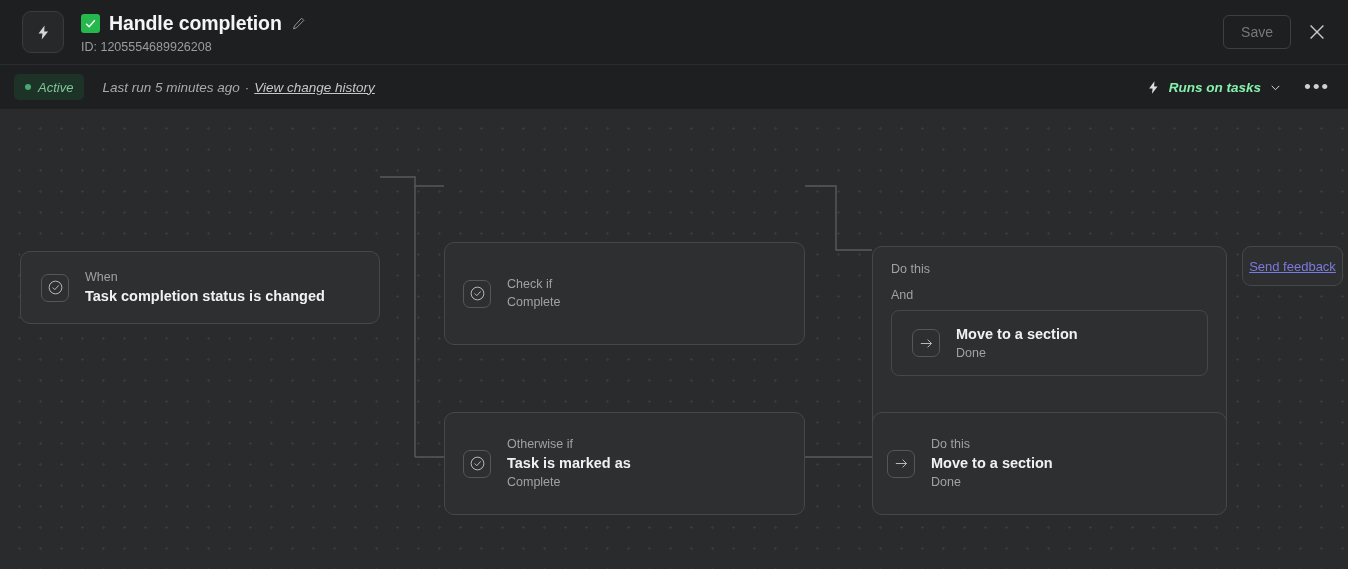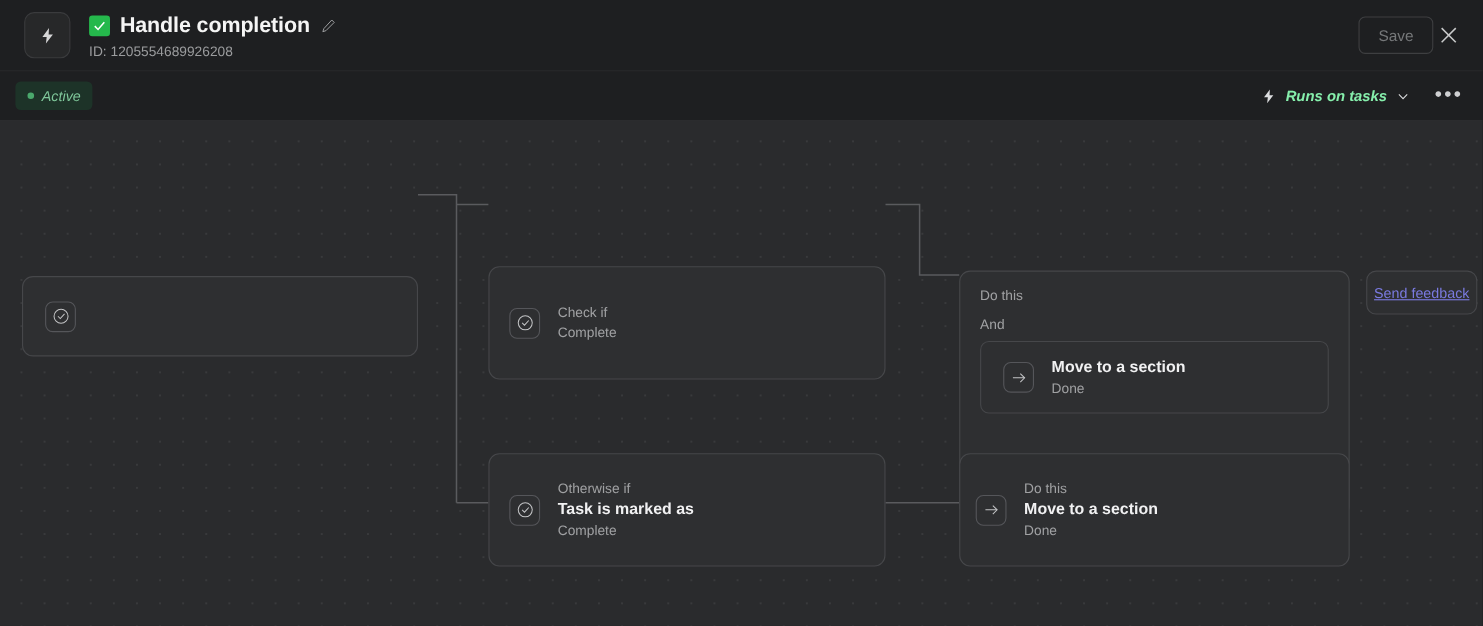--- a/index.html
+++ b/index.html
@@ -35,21 +35,21 @@
   .green-check svg { width: 13px; height: 13px; stroke: #ffffff; stroke-width: 2.6; fill: none; }
   .flow-title {
     color: #f5f5f5; font-size: 19.5px; font-weight: bold; letter-spacing: -0.1px;
     white-space: nowrap;
   }
   .pencil-icon { width: 15px; height: 15px; flex: none; }
   .pencil-icon svg { width: 15px; height: 15px; stroke: #a1a2a4; stroke-width: 1.4; fill: none; }
   .flow-id { color: #9b9c9e; font-size: 12.5px; margin-top: 3px; }
 
   .topbar-right {
-    margin-left: auto; margin-right: 20px; display: flex; align-items: center; gap: 3px;
+    margin-left: auto; margin-right: 20px; display: flex; align-items: center; gap: 15px;
   }
   .save-btn {
     border: 1px solid #3e3f41; border-radius: 6px; background: transparent;
     color: #76787a; font-size: 14px; font-family: inherit;
     padding: 8px 17px; cursor: default;
   }
   .close-x { width: 22px; height: 22px; position: relative; }
   .close-x svg { width: 22px; height: 22px; stroke: #c9cacb; stroke-width: 1.5; }
 
   
@@ -163,20 +163,25 @@
         </svg>
       </span>
     </div>
   </div>
 
   <div class="subbar">
     <div class="status-pill">
       <span class="status-dot"></span>
       <span class="status-label">Active</span>
     </div>
+    <div class="lastrun">
+      <span>Last run 5 minutes ago</span>
+      <span>·</span>
+      <a href="#">View change history</a>
+    </div>
     <div class="subbar-right">
       <div class="runs-on">
         <span class="bolt-small">
           <svg viewBox="0 0 24 24">
             <path d="M13.5 2 L5 13.5 h5.5 L9.5 22 L18.5 10.5 H13 Z"></path>
           </svg>
         </span>
         <span>Runs on tasks</span>
         <span class="chev">
           <svg viewBox="0 0 24 24">
@@ -204,20 +209,24 @@
     </svg>
 
     <div class="node" style="left:20px; top:141px; width:360px; height:73px;">
       <div class="node-inner" style="padding-left:20px;">
         <span class="sq-icon">
           <svg viewBox="0 0 24 24">
             <circle cx="12" cy="12" r="9"></circle>
               <polyline points="8,12 11,15 16.5,9"></polyline>
           </svg>
         </span>
+        <div class="node-text">
+          <div class="n-label">When</div>
+          <div class="n-title">Task completion status is changed</div>
+        </div>
       </div>
     </div>
 
     <div class="node" style="left:444px; top:132px; width:361px; height:103px;">
       <div class="node-inner" style="padding-left:18px;">
         <span class="sq-icon">
           <svg viewBox="0 0 24 24">
             <circle cx="12" cy="12" r="9"></circle>
               <polyline points="8,12 11,15 16.5,9"></polyline>
           </svg>

